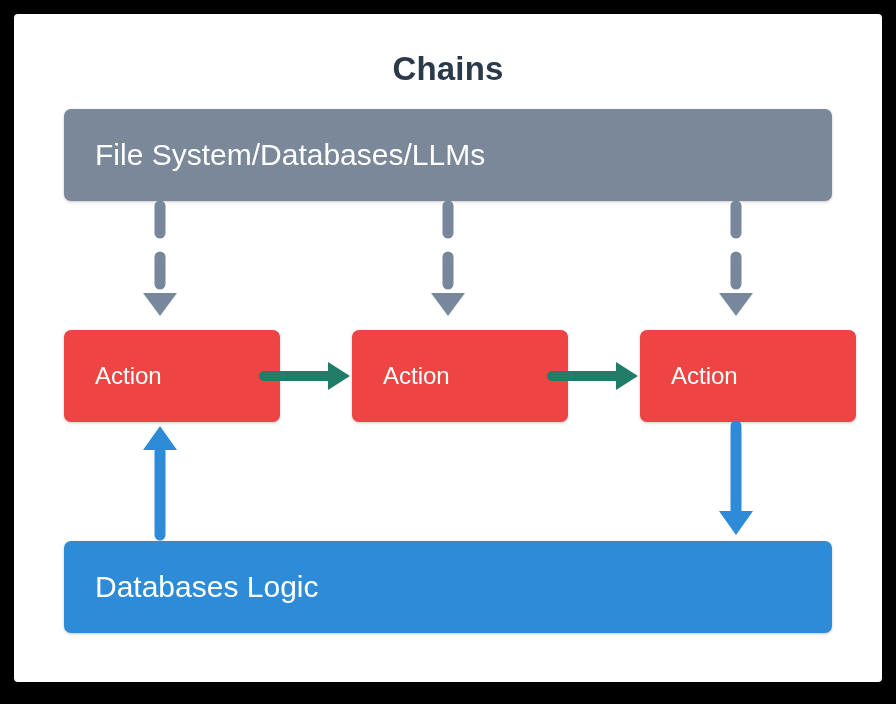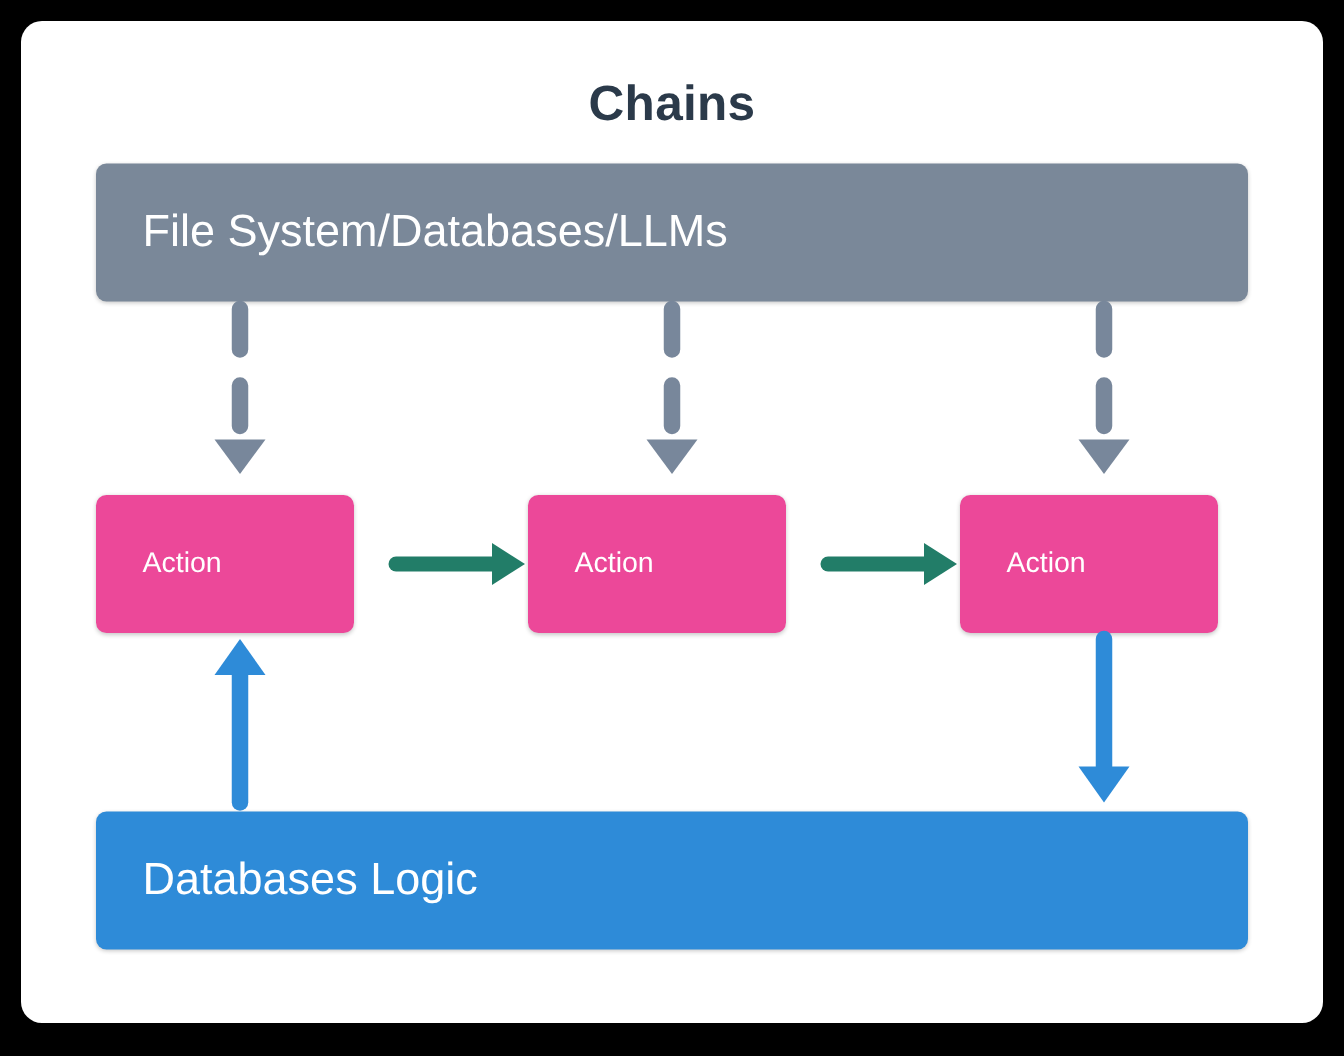--- a/index.html
+++ b/index.html
@@ -20,21 +20,21 @@
   }
 
   
   #card {
     position: absolute;
     left: 14px;
     top: 14px;
     width: 868px;
     height: 668px;
     background: #ffffff;
-    border-radius: 14px;
+    border-radius: 4px;
     box-sizing: border-box;
     overflow: hidden;
   }
 
   
   #title {
     position: absolute;
     left: 0;
     top: 36px;
     width: 868px;
@@ -74,24 +74,24 @@
     top: 527px;
     width: 768px;
     height: 92px;
     background: #2e8bd8;
     font-size: 30px;
   }
 
   
   .action-box {
     top: 316px;
-    width: 172px;
+    width: 216px;
     height: 92px;
-    background: #ec4899;
-    font-size: 19px;
+    background: #ef4444;
+    font-size: 24px;
   }
   #action-box-1 { left: 50px; }
   #action-box-2 { left: 338px; }
   #action-box-3 { left: 626px; }
 
   
   #arrow-layer {
     position: absolute;
     left: 0;
     top: 0;

